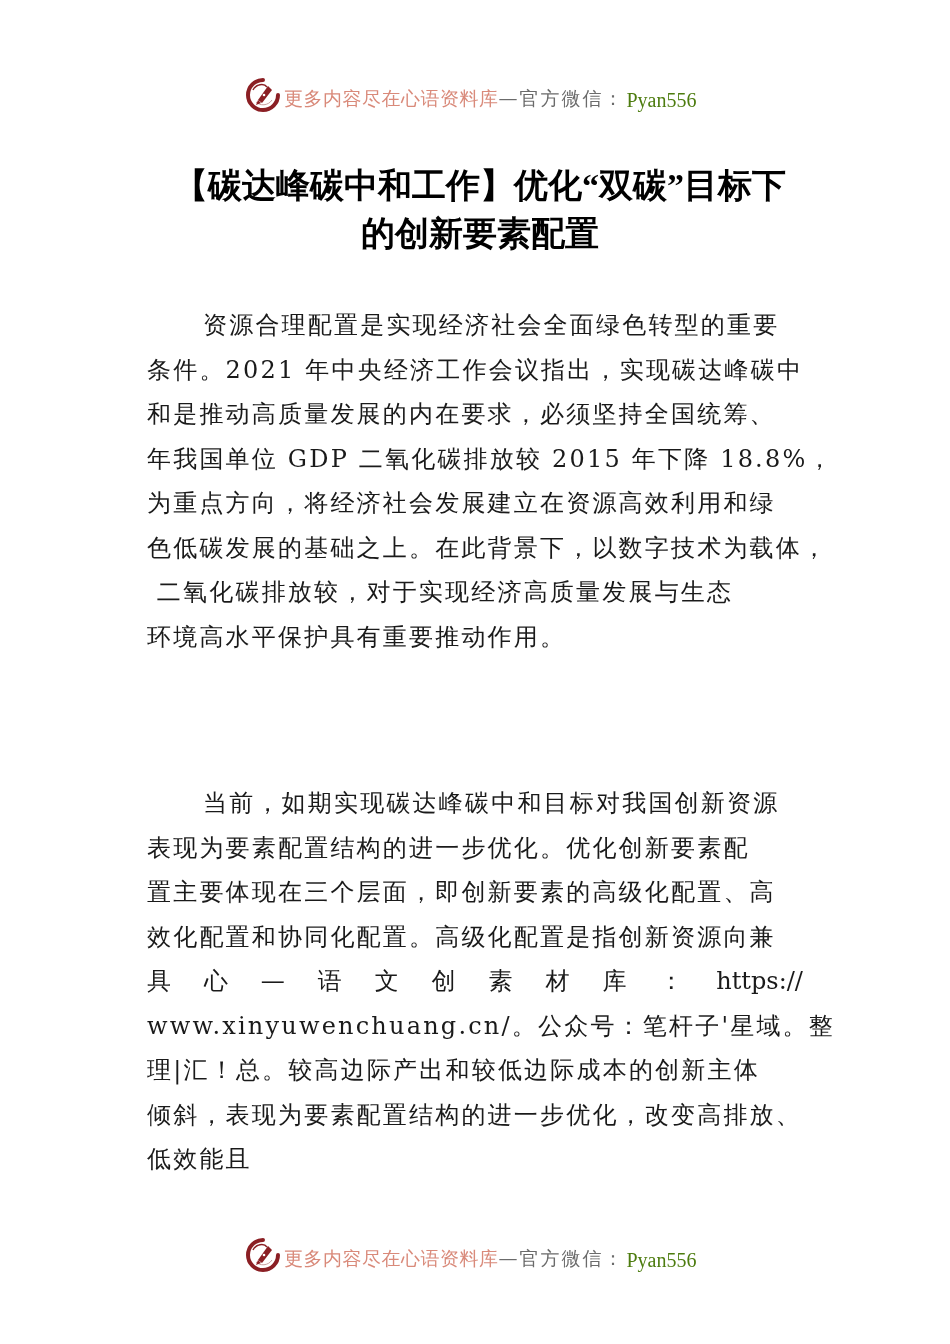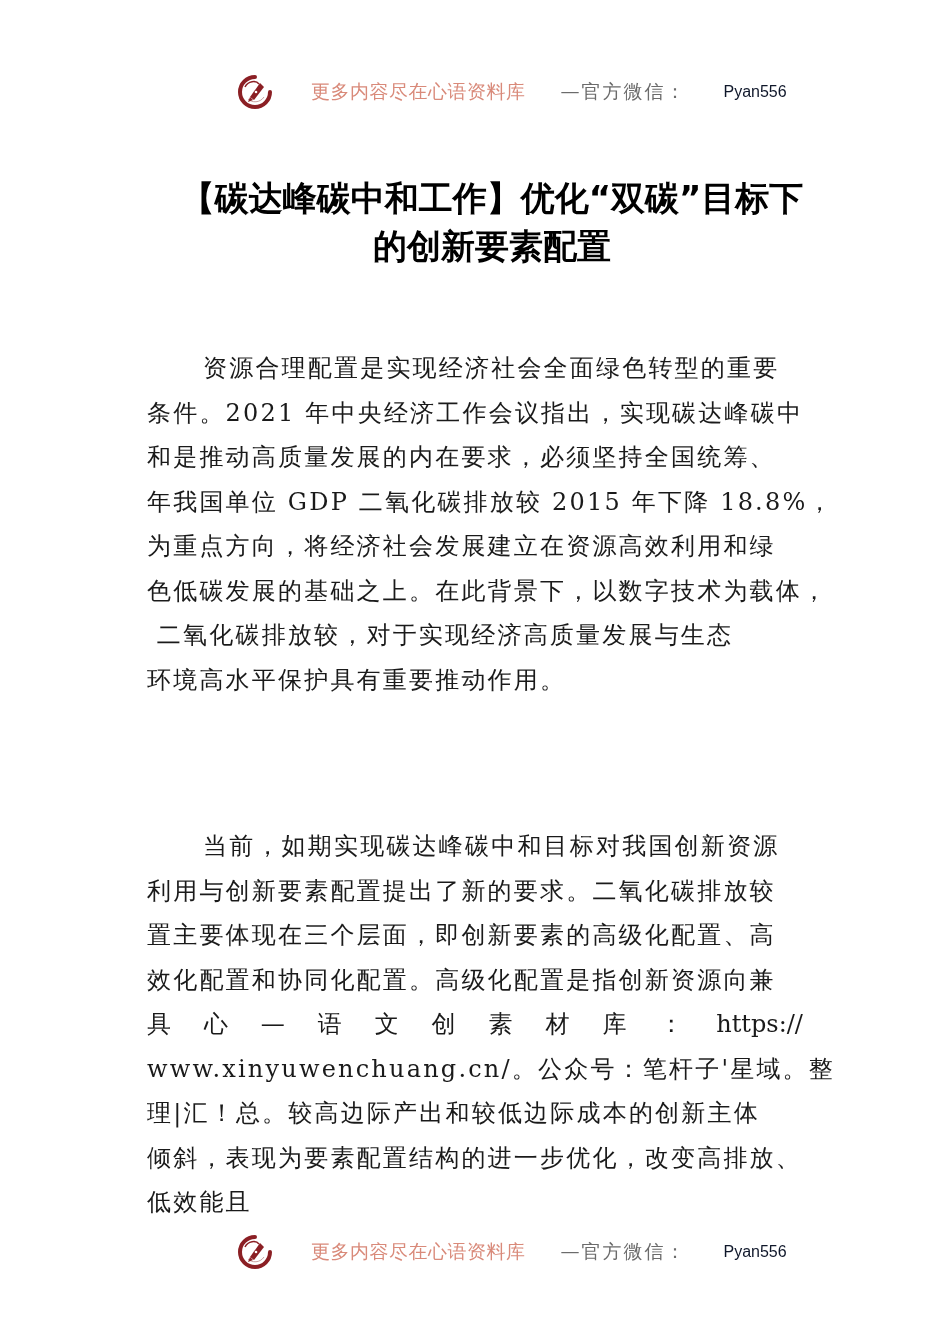--- a/index.html
+++ b/index.html
@@ -18,27 +18,26 @@
     .page {
       position: absolute;
       left: 0; top: 0;
       width: 950px; height: 1344px;
       background: #ffffff;
     }
 
     
     .banner {
       position: absolute;
-      left: 238px;
+      left: 246px;
       width: 500px;
       height: 40px;
       display: flex;
-      align-items: center;
+      align-items: flex-end;
       white-space: nowrap;
-      gap: 35px;
     }
     .banner.top { top: 72px; }
     .banner.bottom { top: 1232px; }
     .banner .logo {
       width: 34px;
       height: 34px;
       flex: 0 0 34px;
       margin-right: 4px;
     }
     .banner .logo svg { width: 34px; height: 34px; display: block; }
@@ -48,23 +47,23 @@
       color: #d98a7a;
       letter-spacing: 0.5px;
     }
     .banner .b-sep {
       font-family: "DejaVu Serif", "Liberation Serif", serif;
       font-size: 19px;
       color: #6b6b6b;
       letter-spacing: 2px;
     }
     .banner .b-id {
-      font-family: Liberation Sans, sans-serif;
-      font-size: 16px;
-      color: #0f172a;
+      font-family: Liberation Serif, serif;
+      font-size: 20px;
+      color: #4d7c0f;
       margin-left: 2px;
     }
 
     
     .title {
       position: absolute;
       left: 130px;
       top: 162px;
       width: 700px;
       text-align: center;
@@ -86,21 +85,21 @@
       line-height: 44.5px;
       color: #1a1a1a;
     }
     .para .line {
       display: block;
       white-space: nowrap;
       height: 44.5px;
       overflow: visible;
       letter-spacing: 2.2px;
     }
-    .para .line.indent { padding-left: 56px; margin-top: 43px; }
+    .para .line.indent { padding-left: 56px; }
     .para .line.justify-spread {
       display: flex;
       justify-content: space-between;
       width: 656px;
       letter-spacing: 0;
     }
     .para .line.justify-spread span { display: inline-block; }
 
     .p1 { top: 303px; }
     .p2 { top: 781px; }
@@ -119,39 +118,39 @@
         <path d="M12 22 L22 8 L26 12 L16 25 Z" fill="#8b1f24"></path>
         <path d="M12 22 L10 27 L15 25 Z" fill="#8b1f24"></path>
         <circle cx="18" cy="17" r="1.3" fill="#ffffff"></circle>
       </svg>
     </span>
     <span class="b-main">更多内容尽在心语资料库</span>
     <span class="b-sep">—官方微信：</span>
     <span class="b-id">Pyan556</span>
   </div>
 
-  <h1 class="title" style="margin:12px;">
+  <h1 class="title" style="margin:0;font-family:Liberation Serif, serif;">
     <span class="tline">【碳达峰碳中和工作】优化“双碳”目标下</span>
     <span class="tline">的创新要素配置</span>
   </h1>
 
   <div class="para p1">
     <span class="line indent">资源合理配置是实现经济社会全面绿色转型的重要</span>
     <span class="line">条件。2021 年中央经济工作会议指出，实现碳达峰碳中</span>
     <span class="line">和是推动高质量发展的内在要求，必须坚持全国统筹、</span>
     <span class="line">年我国单位 GDP 二氧化碳排放较 2015 年下降 18.8%，</span>
     <span class="line">为重点方向，将经济社会发展建立在资源高效利用和绿</span>
     <span class="line">色低碳发展的基础之上。在此背景下，以数字技术为载体，</span>
     <span class="line" style="white-space:pre;"> 二氧化碳排放较，对于实现经济高质量发展与生态</span>
     <span class="line">环境高水平保护具有重要推动作用。</span>
   </div>
 
   <div class="para p2">
     <span class="line indent">当前，如期实现碳达峰碳中和目标对我国创新资源</span>
-    <span class="line">利用与创新要素配置提出了新的要求。二氧化碳排放较</span>
+    <span class="line">表现为要素配置结构的进一步优化。优化创新要素配</span>
     <span class="line">置主要体现在三个层面，即创新要素的高级化配置、高</span>
     <span class="line">效化配置和协同化配置。高级化配置是指创新资源向兼</span>
     <span class="line justify-spread">
       <span>具</span>
       <span>心</span>
       <span>—</span>
       <span>语</span>
       <span>文</span>
       <span>创</span>
       <span>素</span>

